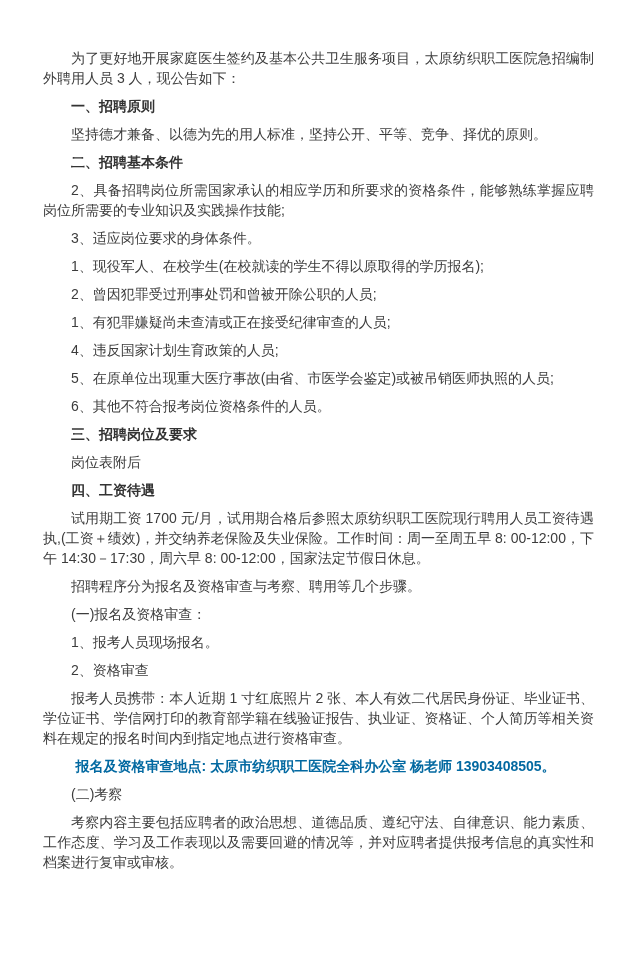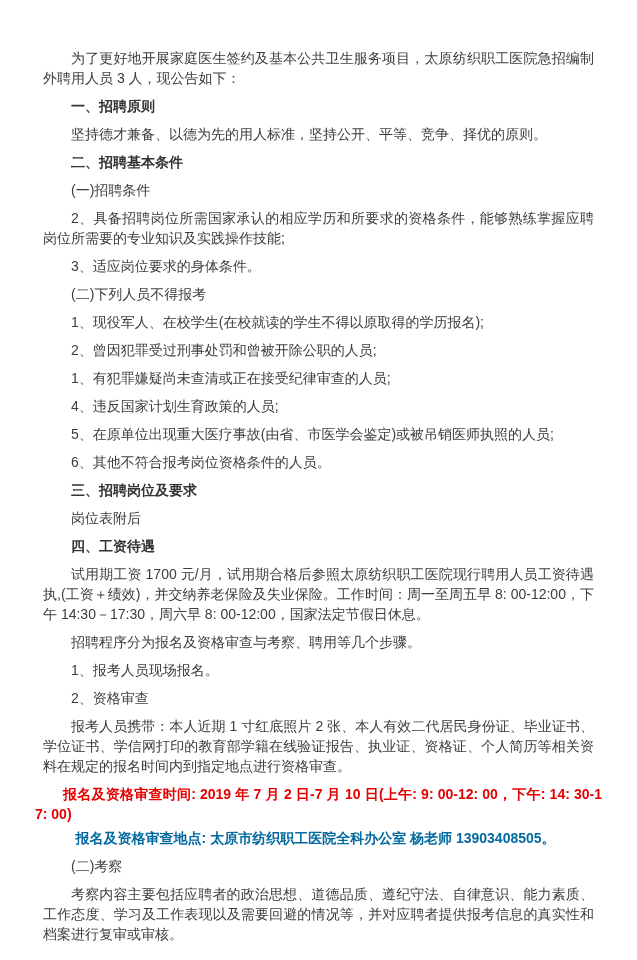--- a/index.html
+++ b/index.html
@@ -57,36 +57,34 @@
 </style>
 </head>
 <body>
 
 <div class="page">
   <div class="doc-body">
       <p class="para normal">为了更好地开展家庭医生签约及基本公共卫生服务项目，太原纺织职工医院急招编制外聘用人员 3 人，现公告如下：</p>
       <p class="para bold">一、招聘原则</p>
       <p class="para normal">坚持德才兼备、以德为先的用人标准，坚持公开、平等、竞争、择优的原则。</p>
       <p class="para bold">二、招聘基本条件</p>
-      <p class="para normal">(一)招聘条件</p>
       <p class="para normal">2、具备招聘岗位所需国家承认的相应学历和所要求的资格条件，能够熟练掌握应聘岗位所需要的专业知识及实践操作技能;</p>
       <p class="para normal">3、适应岗位要求的身体条件。</p>
-      <p class="para normal">(二)下列人员不得报考</p>
       <p class="para normal">1、现役军人、在校学生(在校就读的学生不得以原取得的学历报名);</p>
       <p class="para normal">2、曾因犯罪受过刑事处罚和曾被开除公职的人员;</p>
       <p class="para normal">1、有犯罪嫌疑尚未查清或正在接受纪律审查的人员;</p>
       <p class="para normal">4、违反国家计划生育政策的人员;</p>
       <p class="para normal">5、在原单位出现重大医疗事故(由省、市医学会鉴定)或被吊销医师执照的人员;</p>
       <p class="para normal">6、其他不符合报考岗位资格条件的人员。</p>
       <p class="para bold">三、招聘岗位及要求</p>
       <p class="para normal">岗位表附后</p>
       <p class="para bold">四、工资待遇</p>
       <p class="para normal">试用期工资 1700 元/月，试用期合格后参照太原纺织职工医院现行聘用人员工资待遇执,(工资＋绩效)，并交纳养老保险及失业保险。工作时间：周一至周五早 8: 00-12:00，下午 14:30－17:30，周六早 8: 00-12:00，国家法定节假日休息。</p>
       <p class="para normal">招聘程序分为报名及资格审查与考察、聘用等几个步骤。</p>
+      <p class="para normal">(一)报名及资格审查：</p>
       <p class="para normal">1、报考人员现场报名。</p>
       <p class="para normal">2、资格审查</p>
       <p class="para normal">报考人员携带：本人近期 1 寸红底照片 2 张、本人有效二代居民身份证、毕业证书、学位证书、学信网打印的教育部学籍在线验证报告、执业证、资格证、个人简历等相关资料在规定的报名时间内到指定地点进行资格审查。</p>
-      <p class="para red-bold">报名及资格审查时间: 2019 年 7 月 2 日-7 月 10 日(上午: 9: 00-12: 00，下午: 14: 30-17: 00)</p>
       <p class="para red-bold2">报名及资格审查地点: 太原市纺织职工医院全科办公室 杨老师 13903408505。</p>
       <p class="para normal">(二)考察</p>
       <p class="para normal">考察内容主要包括应聘者的政治思想、道德品质、遵纪守法、自律意识、能力素质、工作态度、学习及工作表现以及需要回避的情况等，并对应聘者提供报考信息的真实性和档案进行复审或审核。</p>
     </div>
 </div>
 
 </body></html>

